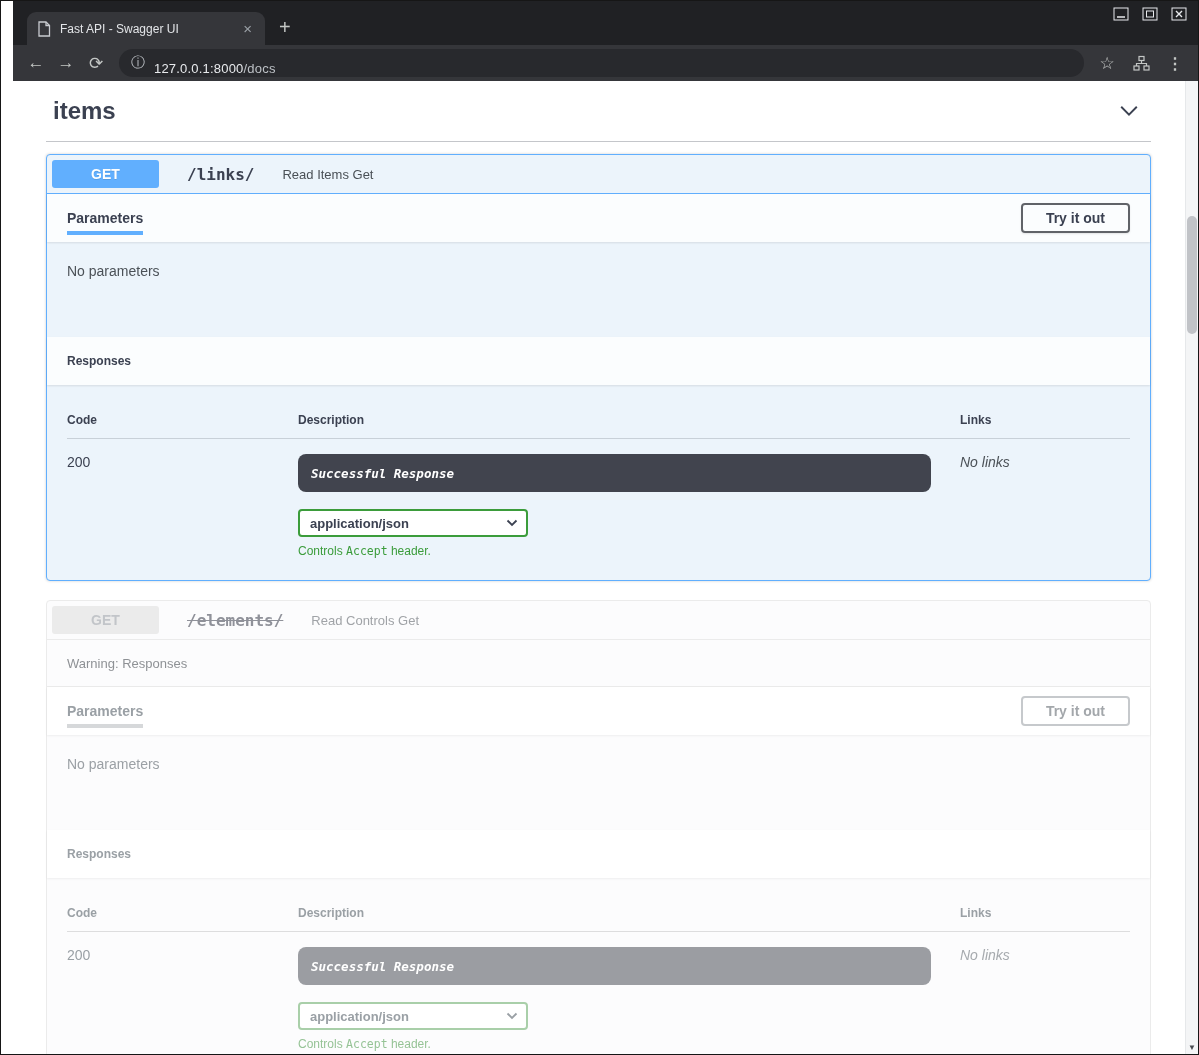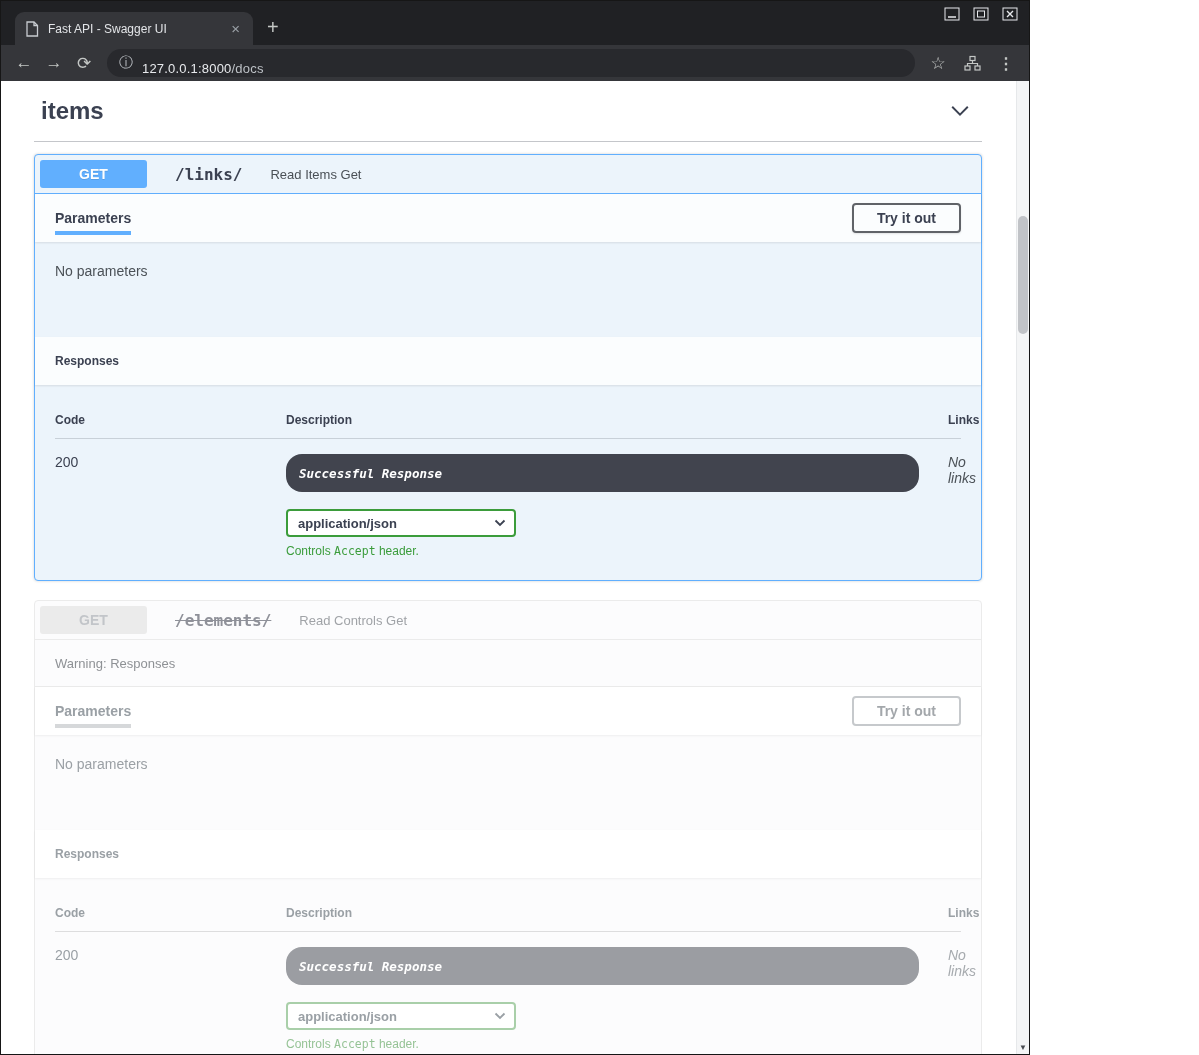--- a/index.html
+++ b/index.html
@@ -1,19 +1,19 @@
 <!DOCTYPE html>
 <html><head>
 <meta charset="utf-8">
 <style>
   * { margin:0; padding:0; box-sizing:border-box; }
   html,body { background:#fff; }
   body { width:1199px; height:1055px; font-family:"Liberation Sans",sans-serif; overflow:hidden; }
 
-  .window { width:1030px; height:1055px; display:flex; flex-direction:column; background:#fff; border:1px solid #161616; }
+  .window { width:1199px; height:1055px; display:flex; flex-direction:column; background:#fff; border:1px solid #161616;padding-left:12px; }
 
   
   .frame-top { height:44px; background:#202124; position:relative; display:flex; align-items:flex-end; padding-left:14px; flex-shrink:0; }
   .tab { width:238px; height:33px; background:#35363a; border-radius:9px 9px 0 0; display:flex; align-items:center; padding:0 10px; gap:9px; }
   .tab-favicon { width:14px; height:16px; flex-shrink:0; }
   .tab-title { color:#e3e5e8; font-size:12px; flex:1; white-space:nowrap; overflow:hidden; }
   .tab-close { color:#9aa0a6; font-size:15px; line-height:1; padding:1px 3px; border-radius:50%; cursor:default; }
   .new-tab { color:#c4c7c5; font-size:20px; line-height:1; margin:0 0 8px 14px; cursor:default; }
   .win-controls { position:absolute; top:5px; right:10px; display:flex; gap:11px; }
   .win-btn { width:18px; height:15px; display:flex; align-items:center; justify-content:center; }
@@ -49,21 +49,21 @@
   .btn-try { border:2px solid #606368; border-radius:4px; background:transparent; font-family:"Liberation Sans",sans-serif; font-weight:700; font-size:14px; color:#3b4151; padding:5px 23px; box-shadow:0 1px 2px rgba(0,0,0,.1); cursor:pointer; }
 
   .params-body { padding:21px 20px 58px; }
   .no-params { font-size:14px; color:#4b5157; }
 
   .responses-body { padding:28px 20px 22px; }
   .resp-grid { display:grid; grid-template-columns:231px 662px 1fr; }
   .resp-head { font-size:12px; font-weight:700; color:#3b4151; padding-bottom:11px; border-bottom:1px solid rgba(59,65,81,.2); }
   .resp-row { padding-top:15px; }
   .resp-code { font-size:14px; color:#3b4151; }
-  .dark-box { background:#41444e; border-radius:16px; width:633px; padding:10px 13px; margin-bottom:17px; }
+  .dark-box { background:#41444e; border-radius:8px; width:633px; padding:10px 13px; margin-bottom:17px; }
   .dark-box span { color:#fff; font-family:"DejaVu Sans Mono",monospace; font-style:italic; font-weight:700; font-size:12.5px; }
   .no-links { font-style:italic; font-size:14px; color:#4b5157; }
   .select-box { width:230px; height:28px; border:2px solid #3b9c3b; border-radius:4px; background:#fff; display:flex; align-items:center; justify-content:space-between; padding:0 8px 0 10px; font-size:13px; font-weight:700; color:#3b4151; cursor:pointer; }
   .sel-chev { color:#3b4151; }
   .accept-note { margin-top:7px; font-size:12px; color:#3b9c3b; }
   .accept-note code { font-family:"DejaVu Sans Mono",monospace; font-size:11.5px; }
 
   
   .warning-row { padding:16px 20px 15px; font-size:13px; color:#8e9195; border-bottom:1px solid #ebebeb; }
 

